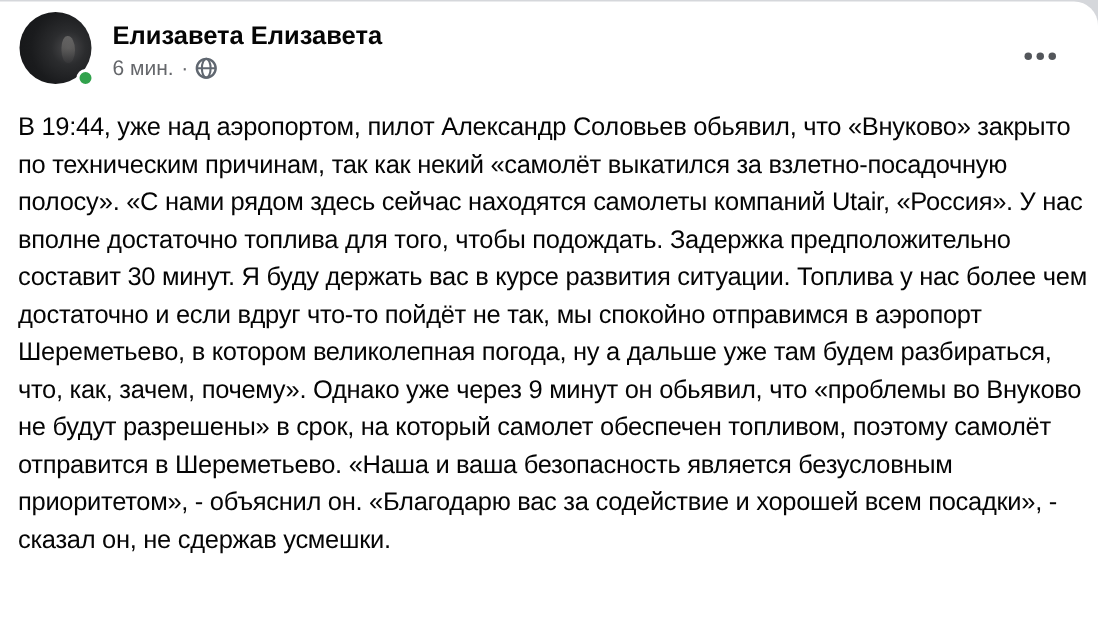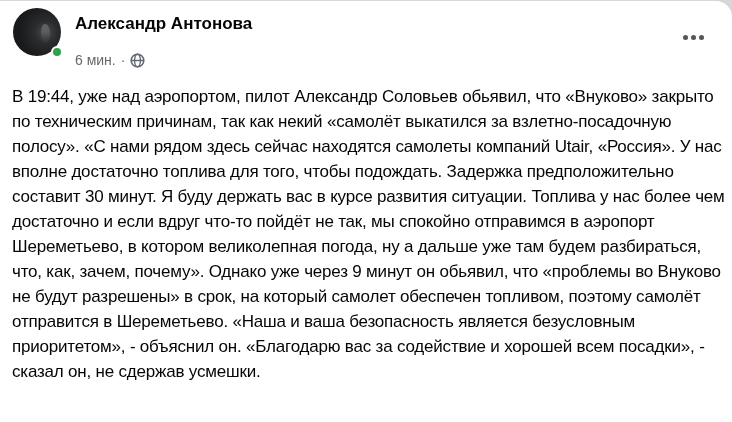--- a/index.html
+++ b/index.html
@@ -50,21 +50,21 @@
   .author-name {
     font-size: 17px;
     font-weight: 700;
     color: #050505;
     line-height: 21px;
     cursor: pointer;
   }
   .post-meta {
     display: flex;
     align-items: center;
-    margin-top: 18px;
+    margin-top: 3px;
     font-size: 14px;
     color: #65676b;
     line-height: 16px;
   }
   .timestamp { cursor: pointer; }
   .meta-sep { margin: 0 5px; }
   .globe-icon { display: inline-flex; width: 15px; height: 15px; }
   .menu-button {
     position: absolute;
     right: 26px; top: 28px;
@@ -95,21 +95,21 @@
 <div class="post-card">
 
   <div class="post-header">
 
     <div class="avatar">
       <span class="avatar-face"></span>
       <span class="online-dot"></span>
     </div>
 
     <div class="header-text">
-      <div class="author-name">Александр Антонова</div>
+      <div class="author-name">Елизавета Елизавета</div>
       <div class="post-meta">
         <span class="timestamp">6 мин.</span>
         <span class="meta-sep">·</span>
         <span class="globe-icon">
           <svg viewBox="0 0 16 16" width="15" height="15">
             <circle cx="8" cy="8" r="6.7" fill="none" stroke="#606770" stroke-width="1.7"></circle>
             <path d="M1.4 8 H14.6" fill="none" stroke="#606770" stroke-width="1.5"></path>
             <ellipse cx="8" cy="8" rx="3.1" ry="6.7" fill="none" stroke="#606770" stroke-width="1.5"></ellipse>
           </svg>
         </span>

